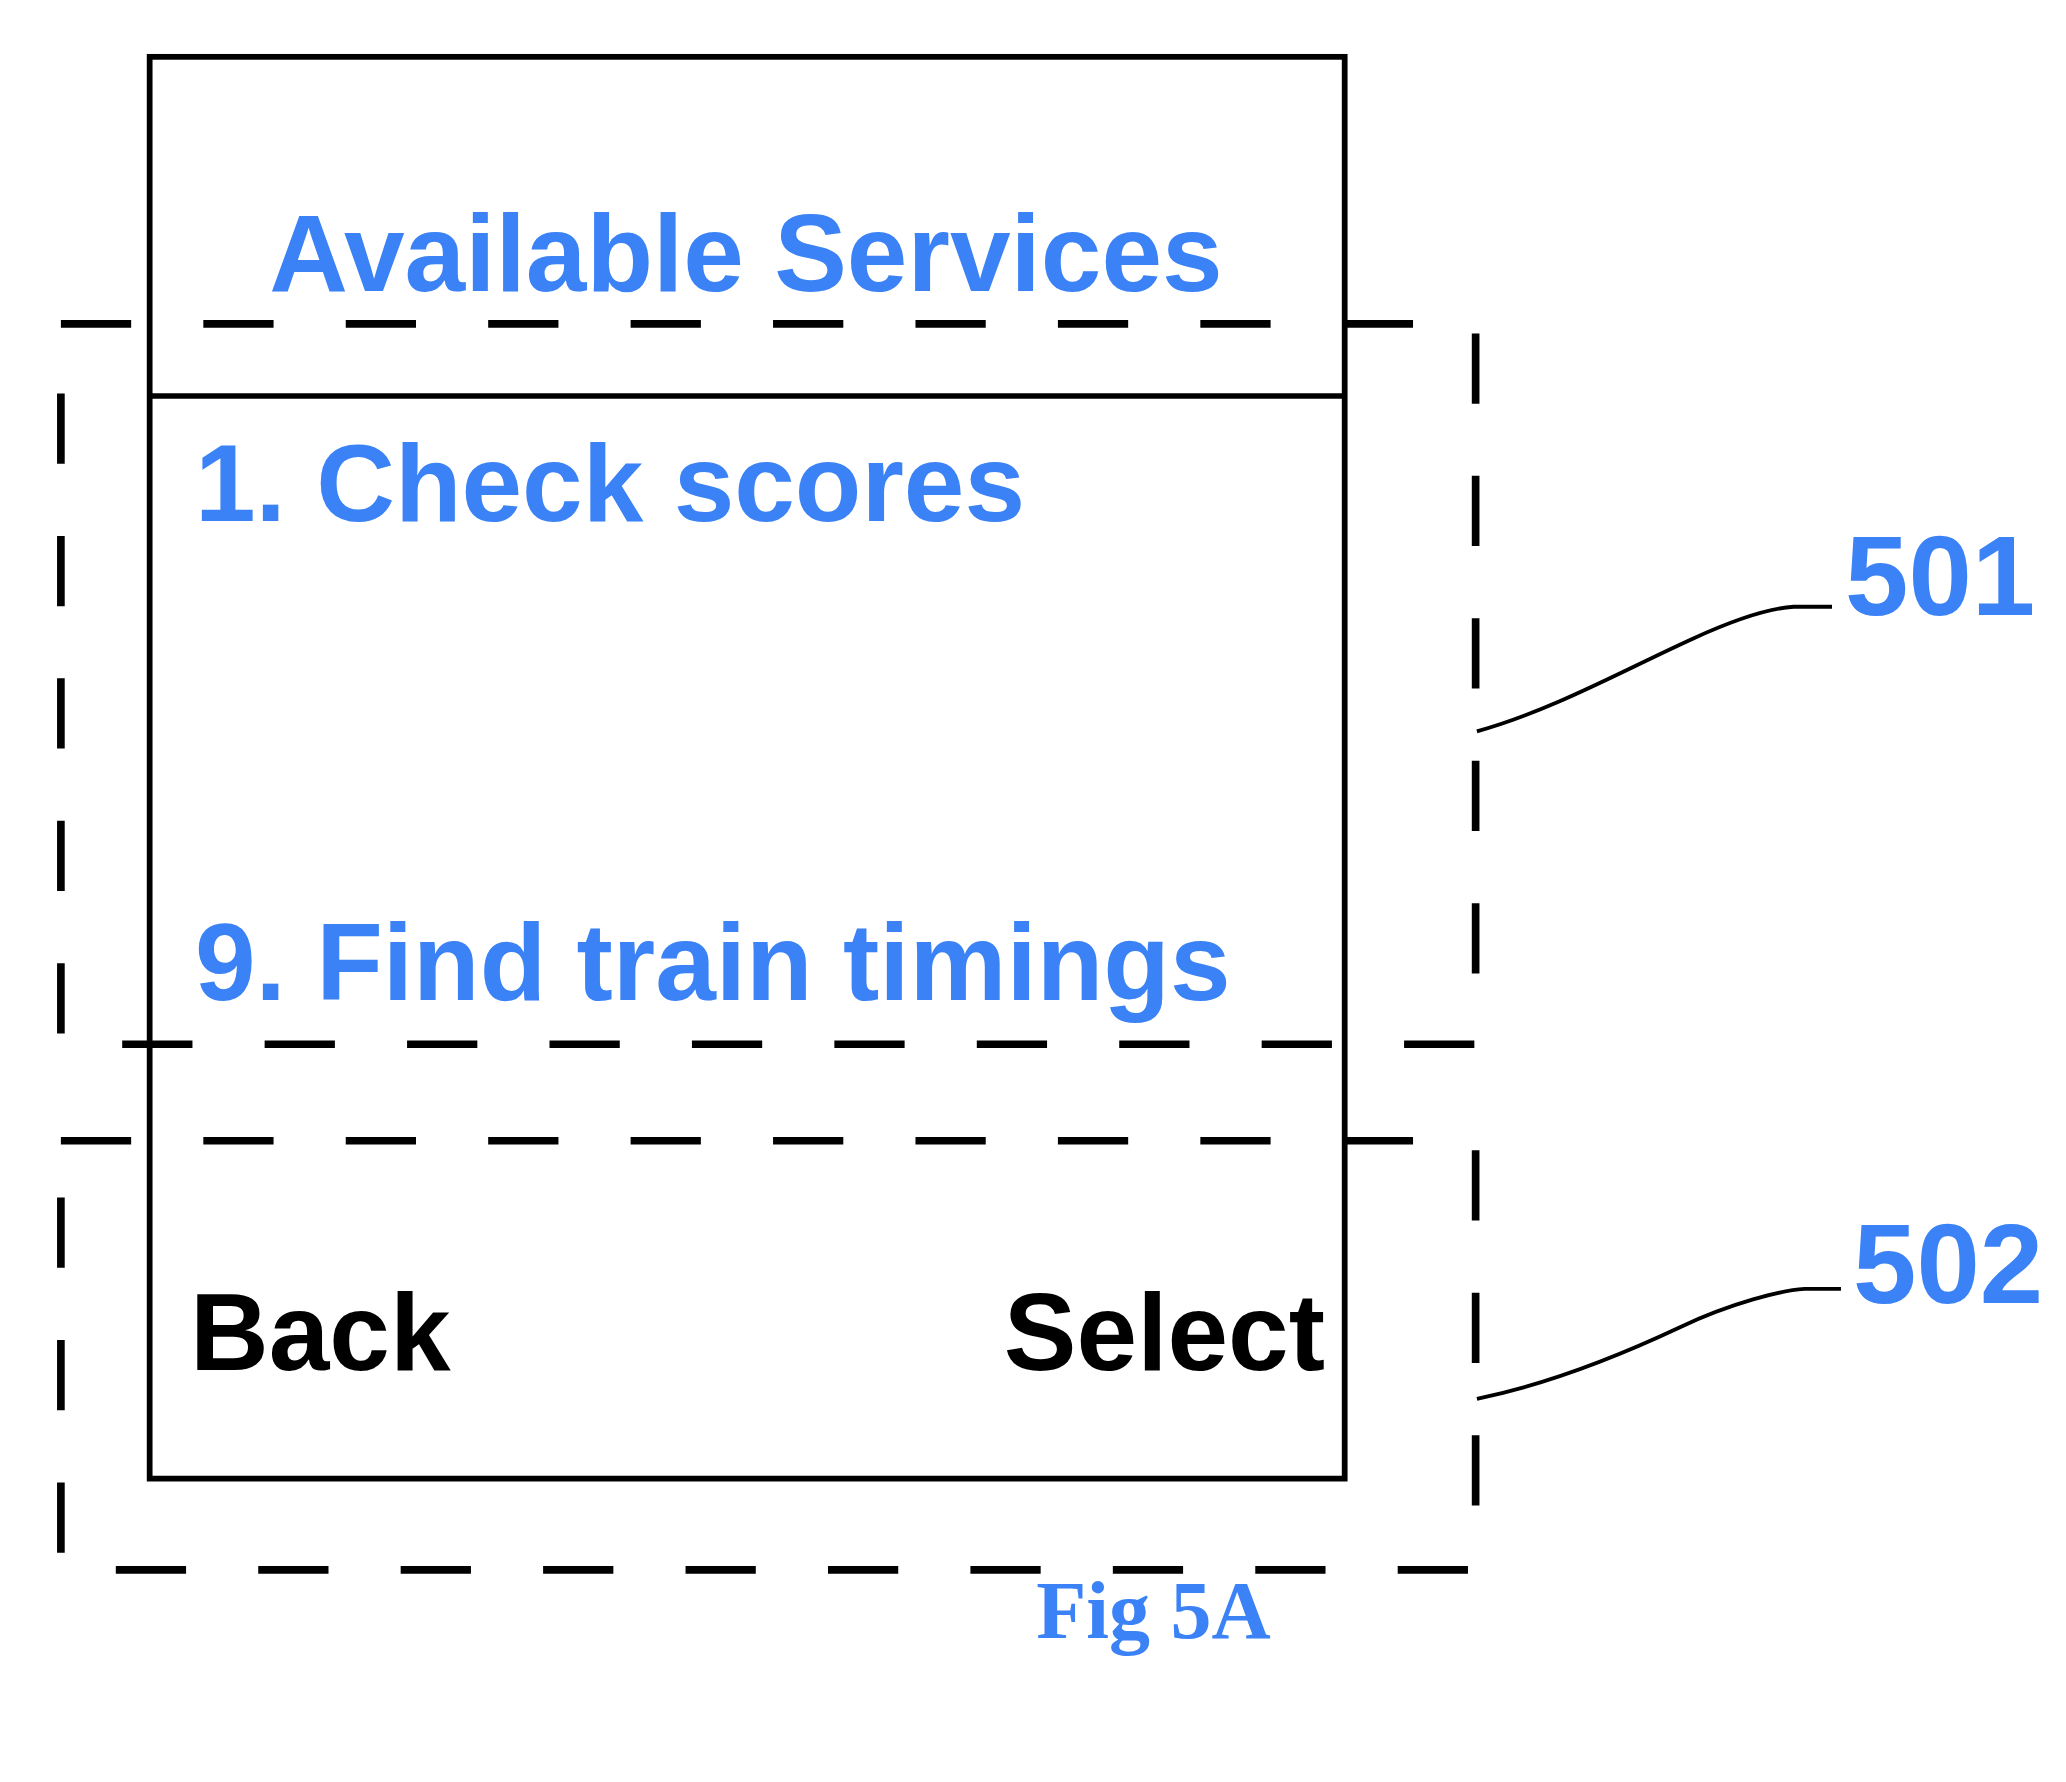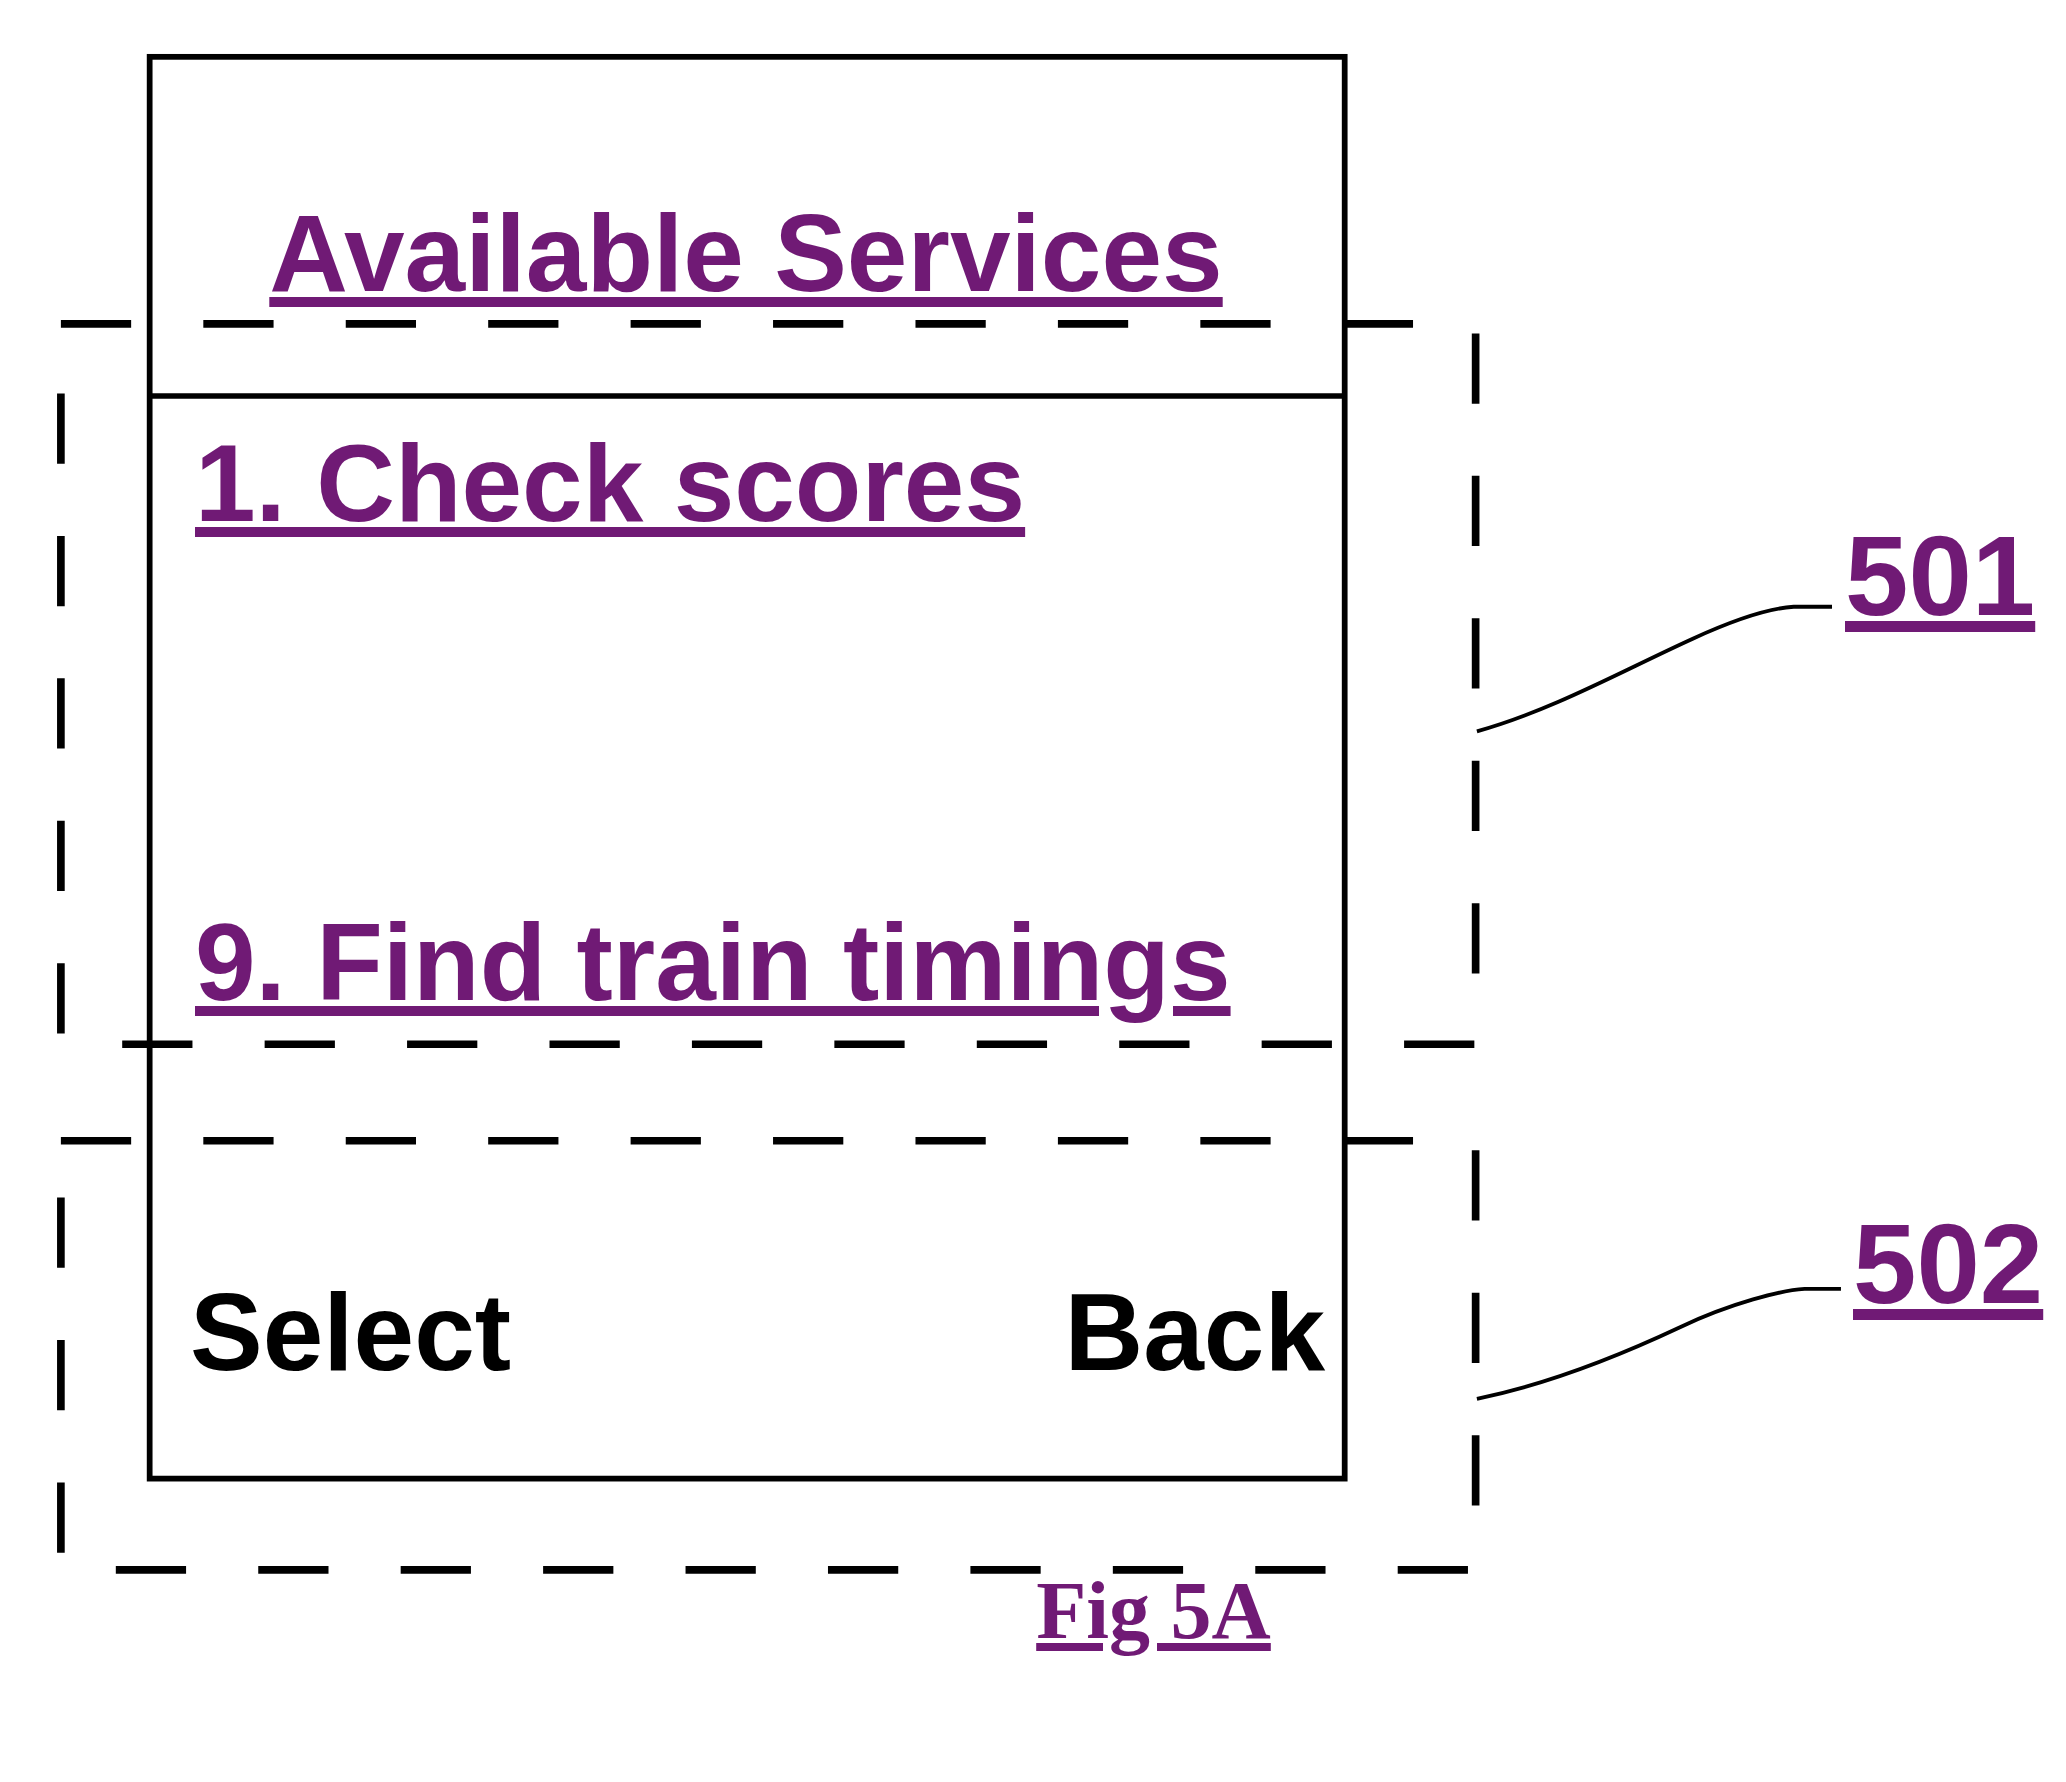--- a/index.html
+++ b/index.html
@@ -21,22 +21,21 @@
   }
   #stroke-layer {
     position: absolute;
     left: 0; top: 0;
     width: 2066px;
     height: 1782px;
   }
   .txt {
     position: absolute;
     white-space: nowrap;
-    color: #701a75;
-    text-decoration: underline;
+    color: #3b82f6;
   }
   .screen-text {
     font-size: 109px;
     font-weight: 700;
     line-height: 109px;
     letter-spacing: 0px;
   }
   .title {
     left: 147px;
     top: 199px;
@@ -95,22 +94,22 @@
 
     <path d="M 2312 2190 C 2420 2168, 2530 2125, 2630 2078 C 2710 2040, 2790 2020, 2825 2018 L 2882 2018" fill="none" stroke="#000000" stroke-width="6"></path>
   </svg>
 
   <div class="txt screen-text title">Available Services</div>
 
   <div class="txt screen-text menu-item" id="menu-item-1">1. Check scores</div>
   <div class="txt screen-text menu-item" id="menu-item-3">9. Find train timings</div>
 
   <div class="softkey-row screen-text">
+    <span>Back</span>
     <span>Select</span>
-    <span>Back</span>
   </div>
 
   <div class="txt callout-label" id="callout-501">501</div>
   <div class="txt callout-label" id="callout-502">502</div>
 
   <div class="txt fig-caption">Fig 5A</div>
 
 </div>
 
 

